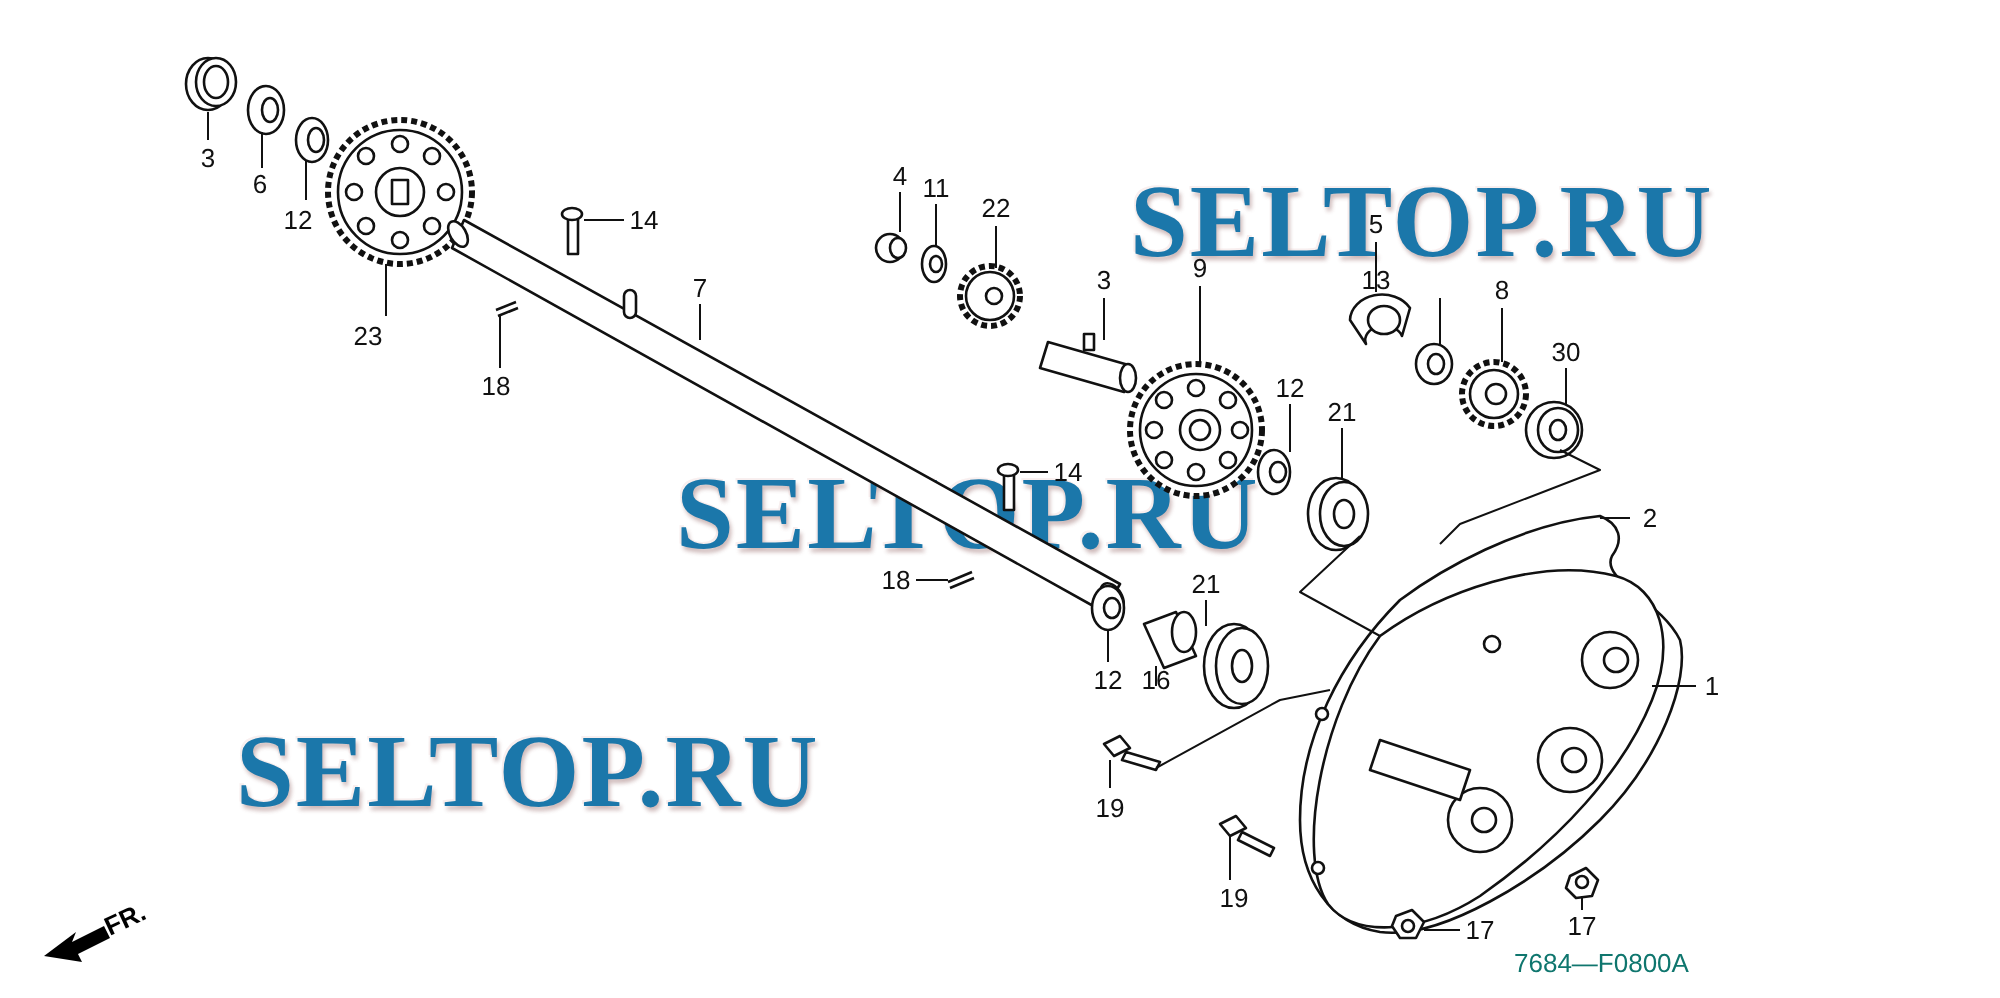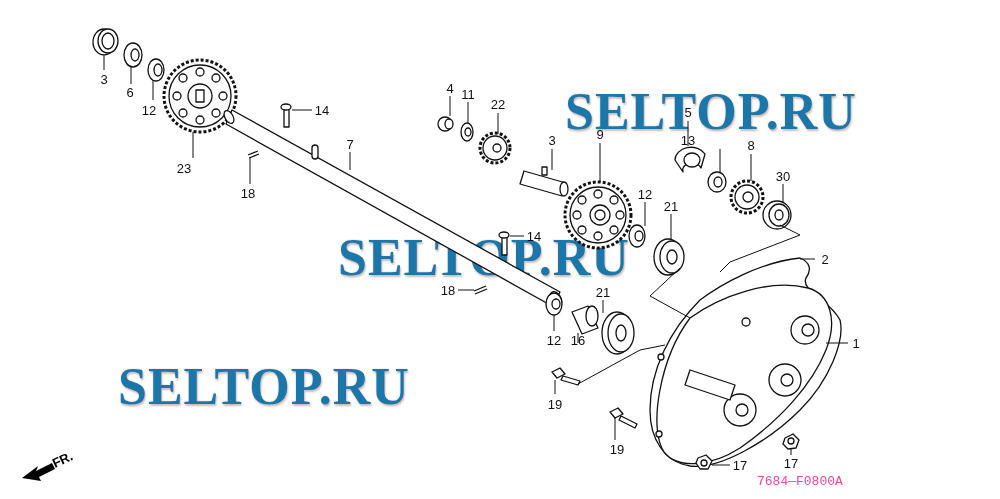--- a/index.html
+++ b/index.html
@@ -1,20 +1,20 @@
 <!DOCTYPE html>
 <html><head>
 <meta charset="utf-8">
 <style>
   html,body{margin:0;padding:0;background:#ffffff;}
   #stage{position:relative;width:1000px;height:499px;overflow:hidden;background:#fff;font-family:"Liberation Sans",sans-serif;}
   svg{position:absolute;left:0;top:0;}
   .lbl{position:absolute;font-family:"Liberation Sans",sans-serif;font-size:13px;color:#111;line-height:1;transform:translate(-50%,-50%);white-space:nowrap;}
   .wm{position:absolute;font-family:"Liberation Serif",serif;font-weight:bold;font-size:52px;color:#0369a1;letter-spacing:1px;text-shadow:1px 2px 2px #c9b2b2, -1px -1px 0 #f8eeee;opacity:.9;white-space:nowrap;}
-  .code{position:absolute;font-family:Liberation Mono, monospace;font-size:13px;color:#ec4899;white-space:nowrap;}
+  .code{position:absolute;font-family:Liberation Sans, sans-serif;font-size:13px;color:#0f766e;white-space:nowrap;}
   .fr{position:absolute;font-family:"Liberation Sans",sans-serif;font-weight:bold;font-size:13px;color:#000;transform:rotate(-25deg);}
 </style>
 </head>
 <body>
 
 <div id="stage">
 
   <div class="wm" style="left:565px;top:82px;">SELTOP.RU</div>
   <div class="wm" style="left:338px;top:228px;">SELTOP.RU</div>
   <div class="wm" style="left:118px;top:357px;">SELTOP.RU</div>

